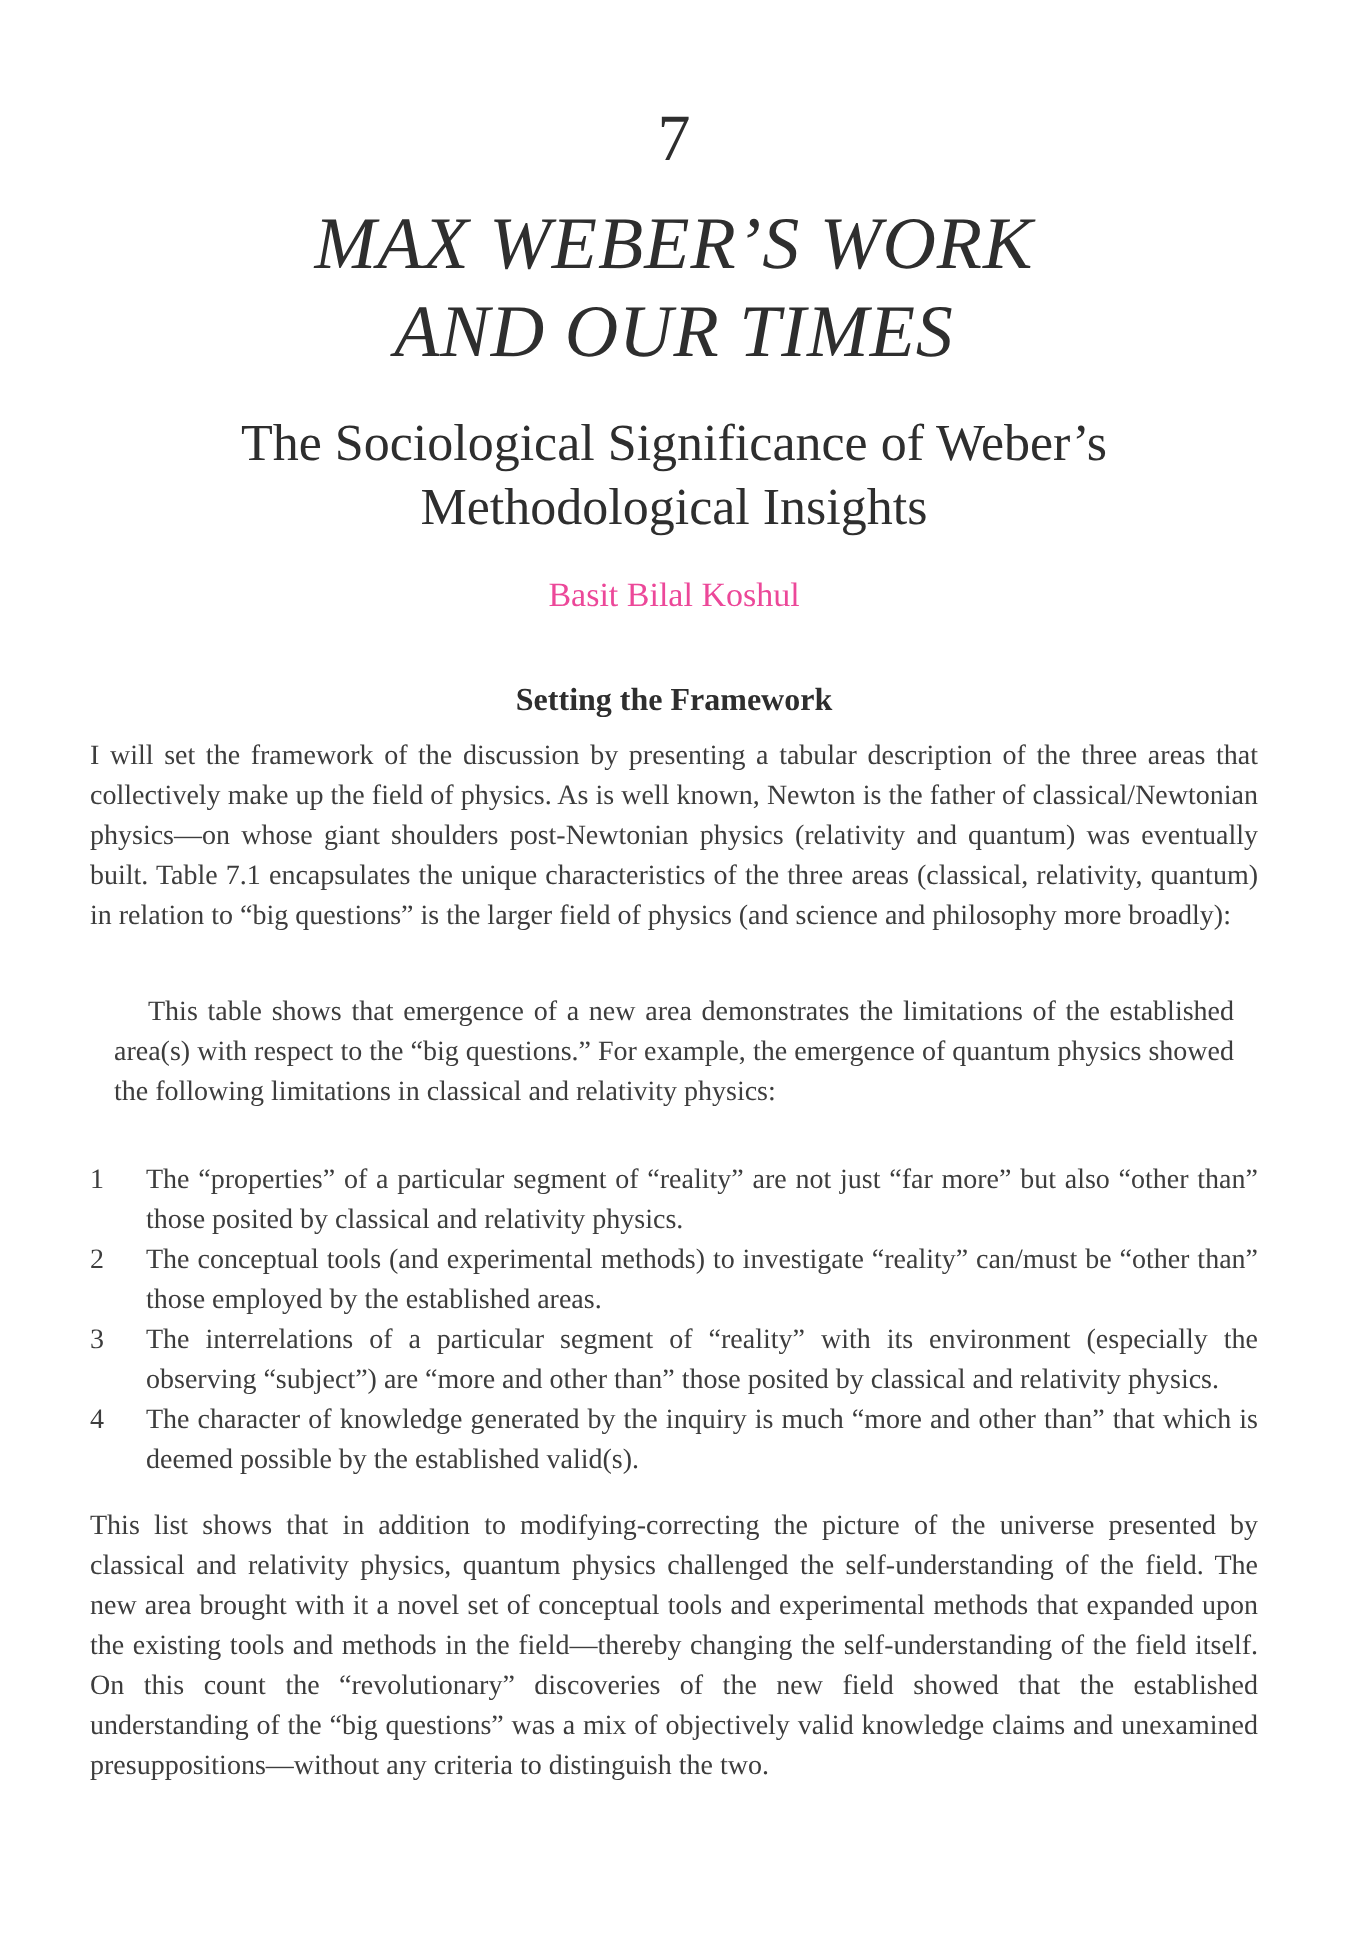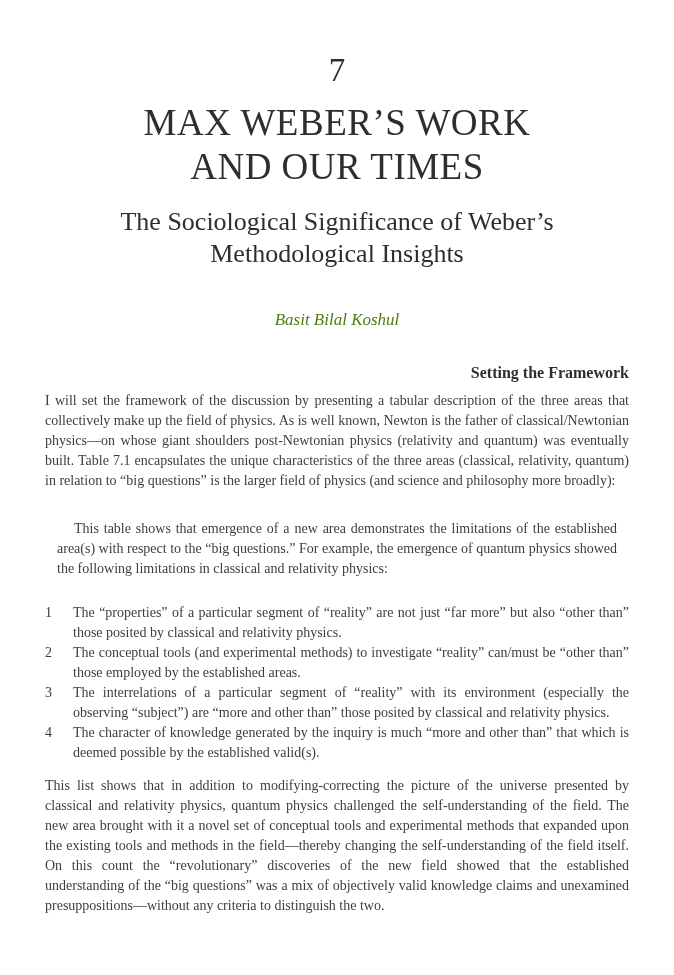--- a/index.html
+++ b/index.html
@@ -38,27 +38,26 @@
   .chapter-subtitle {
     text-align: center;
     font-size: 26px;
     line-height: 1.25;
     color: #2e2e2e;
     white-space: pre-line;
     margin-top: 17px;
   }
   .author {
     text-align: center;
-    font-style: italic;
     font-size: 17px;
-    color: #4d7c0f;
-    margin-top: 39px;
+    color: #ec4899;
+    margin-top: 17px;
   }
   .section-heading {
-    text-align: right;
+    text-align: center;
     font-weight: bold;
     font-size: 16px;
     color: #2e2e2e;
     margin-top: 34px;
   }
   .body-text {
     font-size: 14px;
     line-height: 20px;
     text-align: justify;
   }
@@ -95,21 +94,21 @@
     color: #3d3d3d;
   }
 </style>
 </head>
 <body>
 
 <div class="page">
 
   <div class="chapter-number">7</div>
 
-  <h1 class="chapter-title" style="font-weight:normal; margin-bottom:0;">MAX WEBER’S WORK
+  <h1 class="chapter-title" style="font-weight:normal; margin-bottom:0;font-style:italic;">MAX WEBER’S WORK
 AND OUR TIMES</h1>
 
   <h2 class="chapter-subtitle" style="font-weight:normal; margin-bottom:0;">The Sociological Significance of Weber’s
 Methodological Insights</h2>
 
   <div class="author">Basit Bilal Koshul</div>
 
   <div class="section-heading">Setting the Framework</div>
 
   <p class="body-text para-intro">I will set the framework of the discussion by presenting a tabular description of the three areas that collectively make up the field of physics. As is well known, Newton is the father of classical/Newtonian physics—on whose giant shoulders post-Newtonian physics (relativity and quantum) was eventually built. Table 7.1 encapsulates the unique characteristics of the three areas (classical, relativity, quantum) in relation to “big questions” is the larger field of physics (and science and philosophy more broadly):</p>

